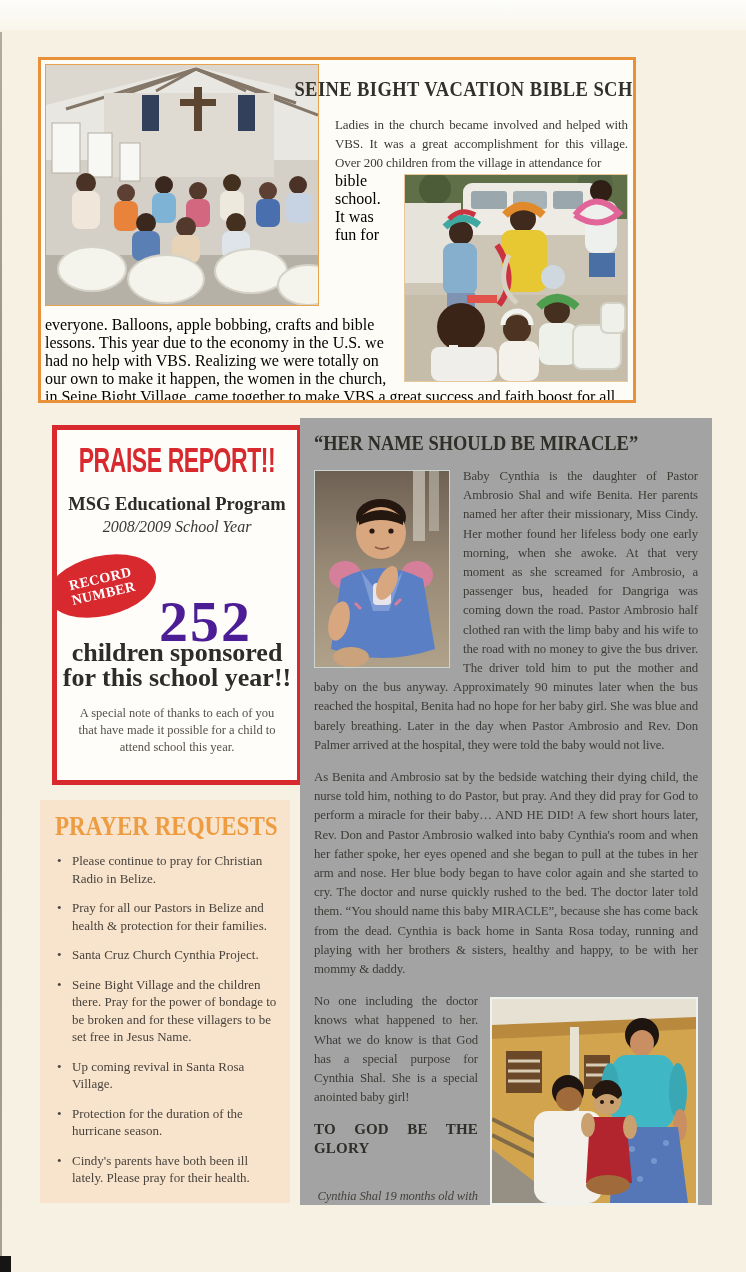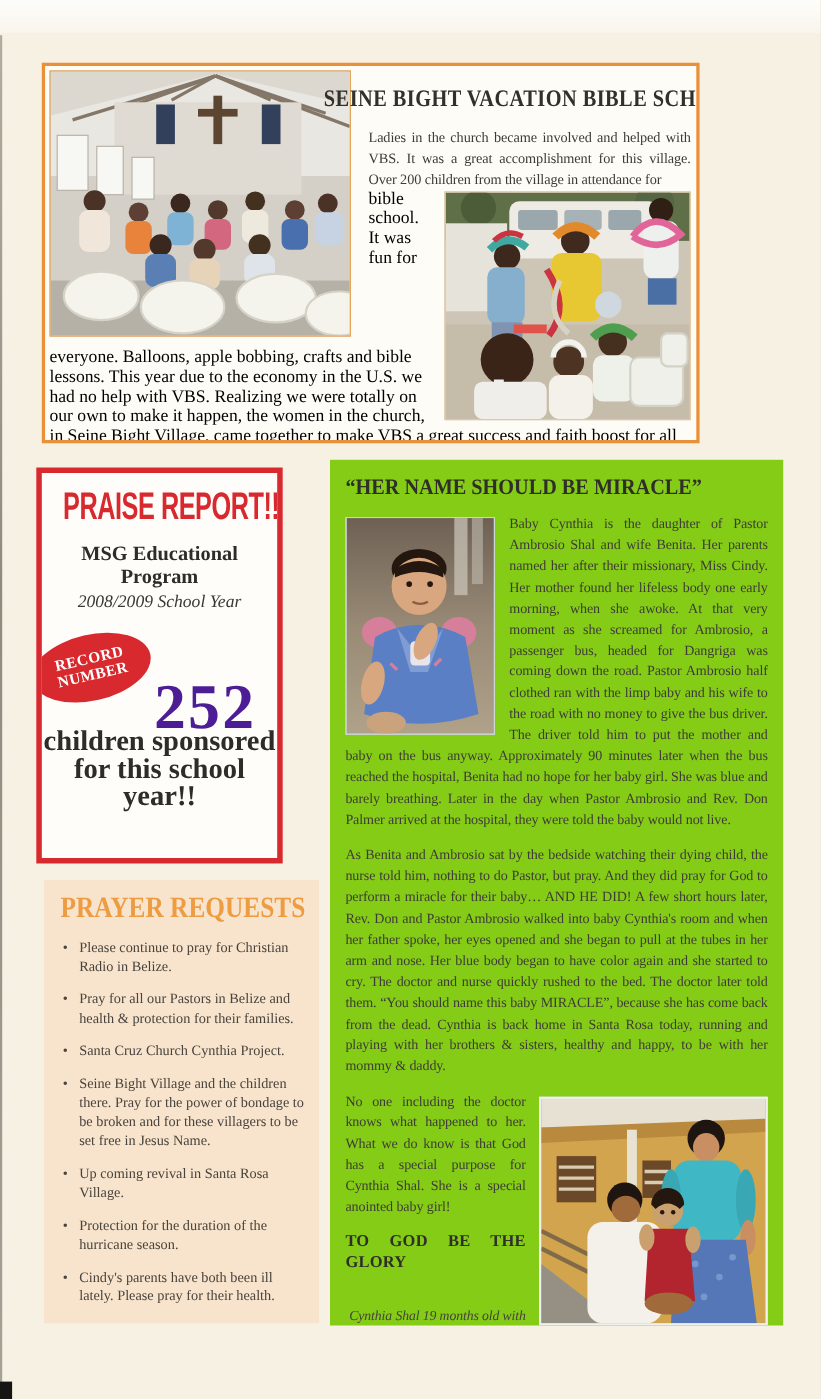--- a/index.html
+++ b/index.html
@@ -44,21 +44,21 @@
     white-space: nowrap; transform: scaleX(.86); transform-origin: left center;
     letter-spacing: .5px;
   }
   .vbs-para {
     font-size: 13px; line-height: 19px; text-align: justify; color: #3d3b36;
     letter-spacing: -.1px;
   }
 
   
   .praise-box {
-    position: absolute; left: 33px; top: 425px; width: 224px; height: 360px;
+    position: absolute; left: 52px; top: 425px; width: 250px; height: 360px;
     background: #fefdfa; border: 5px solid #d8292f; text-align: center;
     overflow: hidden;
   }
   .praise-title {
     margin-top: 15px; font-family: "Liberation Sans", sans-serif;
     font-weight: bold; font-size: 28px; color: #d8292f; white-space: nowrap;
     transform: scale(.82, 1.25); transform-origin: center; letter-spacing: -.5px;
   }
   .praise-line1 { margin-top: 17px; font-weight: bold; font-size: 18.5px; color: #2e2c28; text-align: center; }
   .praise-line2 { margin-top: 3px; font-style: italic; font-size: 16px; color: #3a3833; }
@@ -95,21 +95,21 @@
     position: relative; padding-left: 17px; margin-bottom: 12px;
     font-size: 13px; line-height: 17.5px; color: #48433c;
   }
   .prayer-list li::before {
     content: "•"; position: absolute; left: 2px; top: 0; color: #48433c;
   }
 
   
   .miracle-box {
     position: absolute; left: 300px; top: 418px; width: 412px; height: 787px;
-    background: #84cc16; padding: 12px 14px 0 14px; overflow: hidden;
+    background: #a3a3a3; padding: 12px 14px 0 14px; overflow: hidden;
   }
   .miracle-title {
     font-weight: bold; font-size: 20px; color: #2f2e29; white-space: nowrap;
     transform: scaleX(.92); transform-origin: left center; margin: 2px 0 12px 0;
   }
   .miracle-para {
     font-size: 12.8px; line-height: 19.2px; text-align: justify; color: #3e3c37;
     letter-spacing: -.1px;
   }
   .fig-baby {
@@ -250,20 +250,21 @@
     <div class="praise-line2">2008/2009 School Year</div>
     <div class="praise-record-row">
       <div class="record-badge">
         <span>RECORD</span>
         <span>NUMBER</span>
       </div>
       <div class="record-number">252</div>
     </div>
     <div class="praise-sub">children sponsored</div>
     <div class="praise-sub">for this school year!!</div>
+    <div class="praise-note">A special note of thanks to each of you that have made it possible for a child to attend school this year.</div>
   </div>
 
   <div class="prayer-box">
     <div class="prayer-title">PRAYER REQUESTS</div>
     <ul class="prayer-list">
       <li>Please continue to pray for Christian Radio in Belize.</li>
       <li>Pray for all our Pastors in Belize and health &amp; protection for their families.</li>
       <li>Santa Cruz Church Cynthia Project.</li>
       <li>Seine Bight Village and the children there.  Pray for the power of bondage to be broken and for these villagers to be set free in Jesus Name.</li>
       <li>Up coming revival in Santa Rosa Village.</li>

